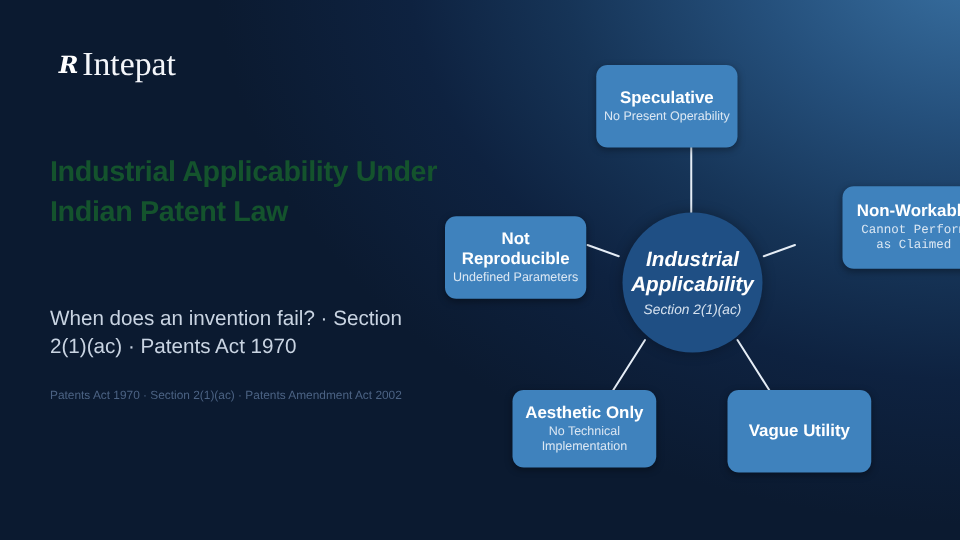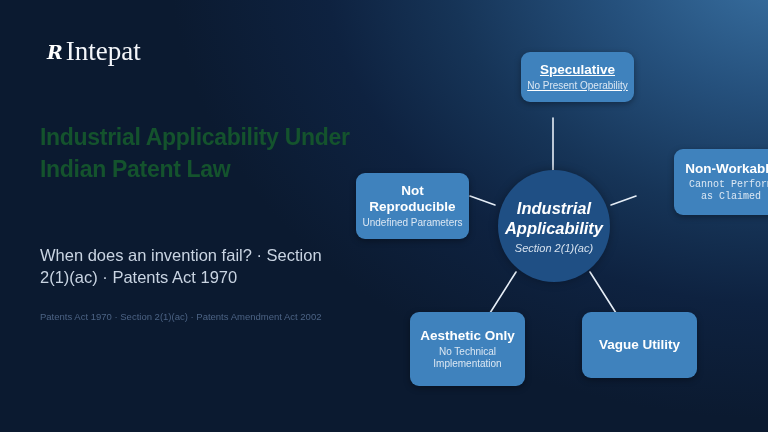--- a/index.html
+++ b/index.html
@@ -47,36 +47,36 @@
 <svg class="lines" width="768" height="432">
   <g stroke="#e6eef7" stroke-width="1.6" stroke-linecap="round">
     <line x1="553" y1="118" x2="553" y2="170"></line>
     <line x1="470" y1="196" x2="495" y2="205"></line>
     <line x1="636" y1="196" x2="611" y2="205"></line>
     <line x1="516" y1="272" x2="490" y2="313"></line>
     <line x1="590" y1="272" x2="616" y2="313"></line>
   </g>
 </svg>
 
-<div class="node" style="left:521px; top:52px; width:113px; height:50px;text-decoration:underline;">
+<div class="node" style="left:477px; top:52px; width:113px; height:66px;">
   <div class="node-title">Speculative</div>
   <div class="node-sub">No Present Operability</div>
 </div>
 
 <div class="node" style="left:356px; top:149px; width:113px; height:66px;margin-top:24px;">
   <div class="node-title" style="width:90px;">Not Reproducible</div>
   <div class="node-sub">Undefined Parameters</div>
 </div>
 
 <div class="node" style="left:674px; top:149px; width:114px; height:66px;">
   <div class="node-title">Non-Workable</div>
   <div class="node-sub" style="width:90px;font-family:Liberation Mono, monospace;">Cannot Perform as Claimed</div>
 </div>
 
-<div class="node" style="left:410px; top:312px; width:115px; height:74px;">
+<div class="node" style="left:410px; top:312px; width:115px; height:62px;">
   <div class="node-title">Aesthetic Only</div>
   <div class="node-sub" style="width:80px;">No Technical Implementation</div>
 </div>
 
 <div class="node" style="left:582px; top:312px; width:115px; height:66px;">
   <div class="node-title">Vague Utility</div>
 </div>
 
 <div class="center">
   <div class="center-title" style="width:100px;">Industrial Applicability</div>

